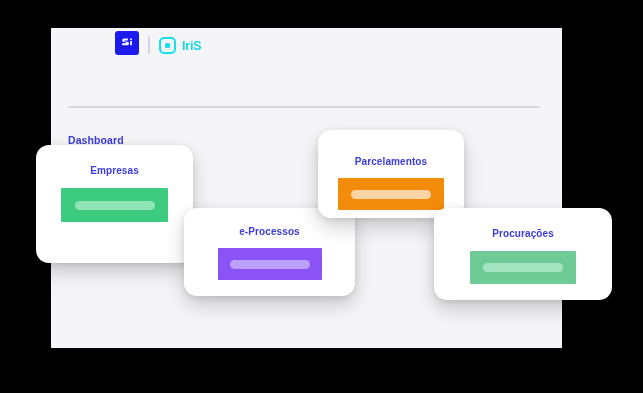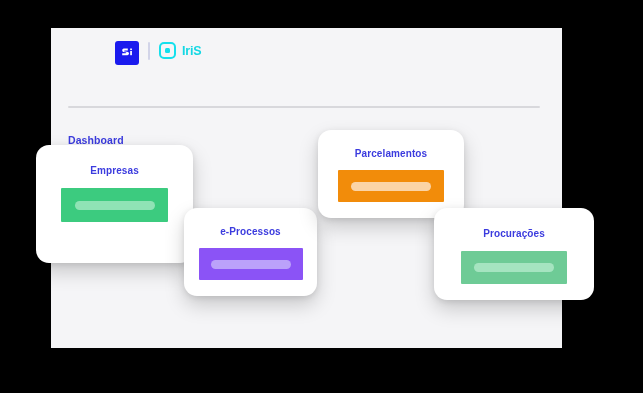--- a/index.html
+++ b/index.html
@@ -24,23 +24,23 @@
     width: 511px;
     height: 320px;
     background: #f5f5f7;
     overflow: visible;
   }
 
   
   #brand-bar {
     position: absolute;
     left: 17px;
-    top: 14px;
-    display: flex;
-    align-items: flex-start;
+    top: 2px;
+    display: flex;
+    align-items: flex-end;
     height: 24px;
     padding-left: 48px;
   }
   .si-mark {
     width: 22px;
     height: 22px;
     background: #1a1aee;
     border-radius: 2px;
     display: flex;
     align-items: center;
@@ -129,23 +129,23 @@
     display: flex;
     align-items: center;
     justify-content: center;
   }
   .card-bar-pill {
     border-radius: 10px;
   }
 
   
   #card-empresas      { left: 36px;  top: 145px; width: 157px; height: 118px; }
-  #card-eprocessos    { left: 184px; top: 208px; width: 133px; height: 88px; }
-  #card-parcelamentos { left: 318px; top: 130px; width: 146px; height: 88px; }
-  #card-procuracoes   { left: 434px; top: 208px; width: 160px; height: 92px; }
+  #card-eprocessos    { left: 184px; top: 208px; width: 171px; height: 88px; }
+  #card-parcelamentos { left: 318px; top: 130px; width: 146px; height: 88px; justify-content: center; }
+  #card-procuracoes   { left: 434px; top: 208px; width: 178px; height: 92px; }
 
   #card-empresas .card-title      { margin-top: 20px; }
   #card-eprocessos .card-title    { margin-top: 18px; }
   #card-parcelamentos .card-title { margin-top: 18px; }
   #card-procuracoes .card-title   { margin-top: 20px; }
 
   #card-empresas .card-bar      { margin-top: 12px; width: 107px; height: 34px; background: #3ccb7f; }
   #card-eprocessos .card-bar    { margin-top: 11px; width: 104px; height: 32px; background: #8b53f6; }
   #card-parcelamentos .card-bar { margin-top: 11px; width: 106px; height: 32px; background: #f28c0a; }
   #card-procuracoes .card-bar   { margin-top: 12px; width: 106px; height: 33px; background: #6ecb96; }

